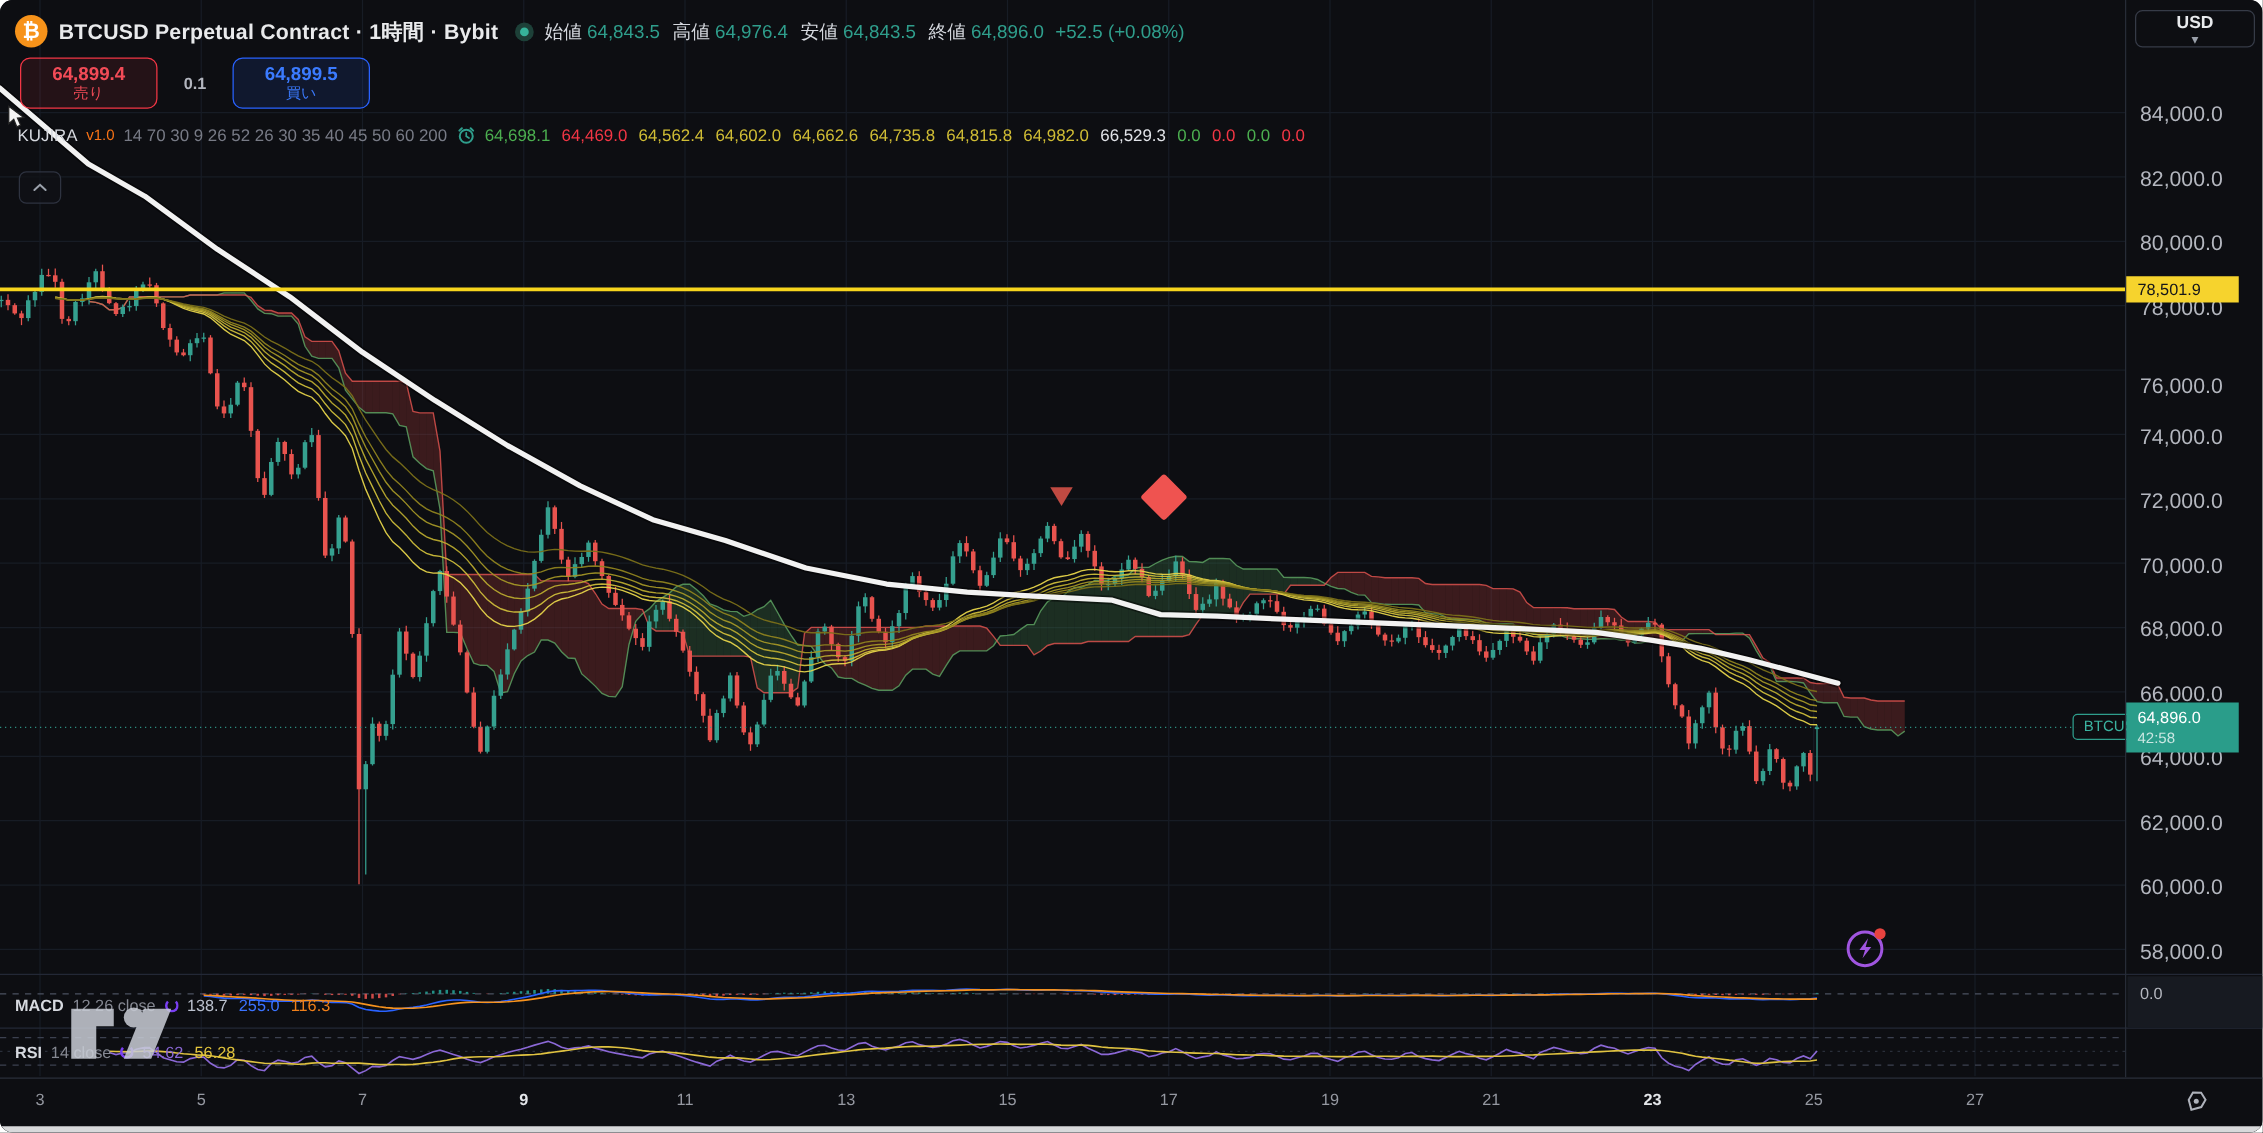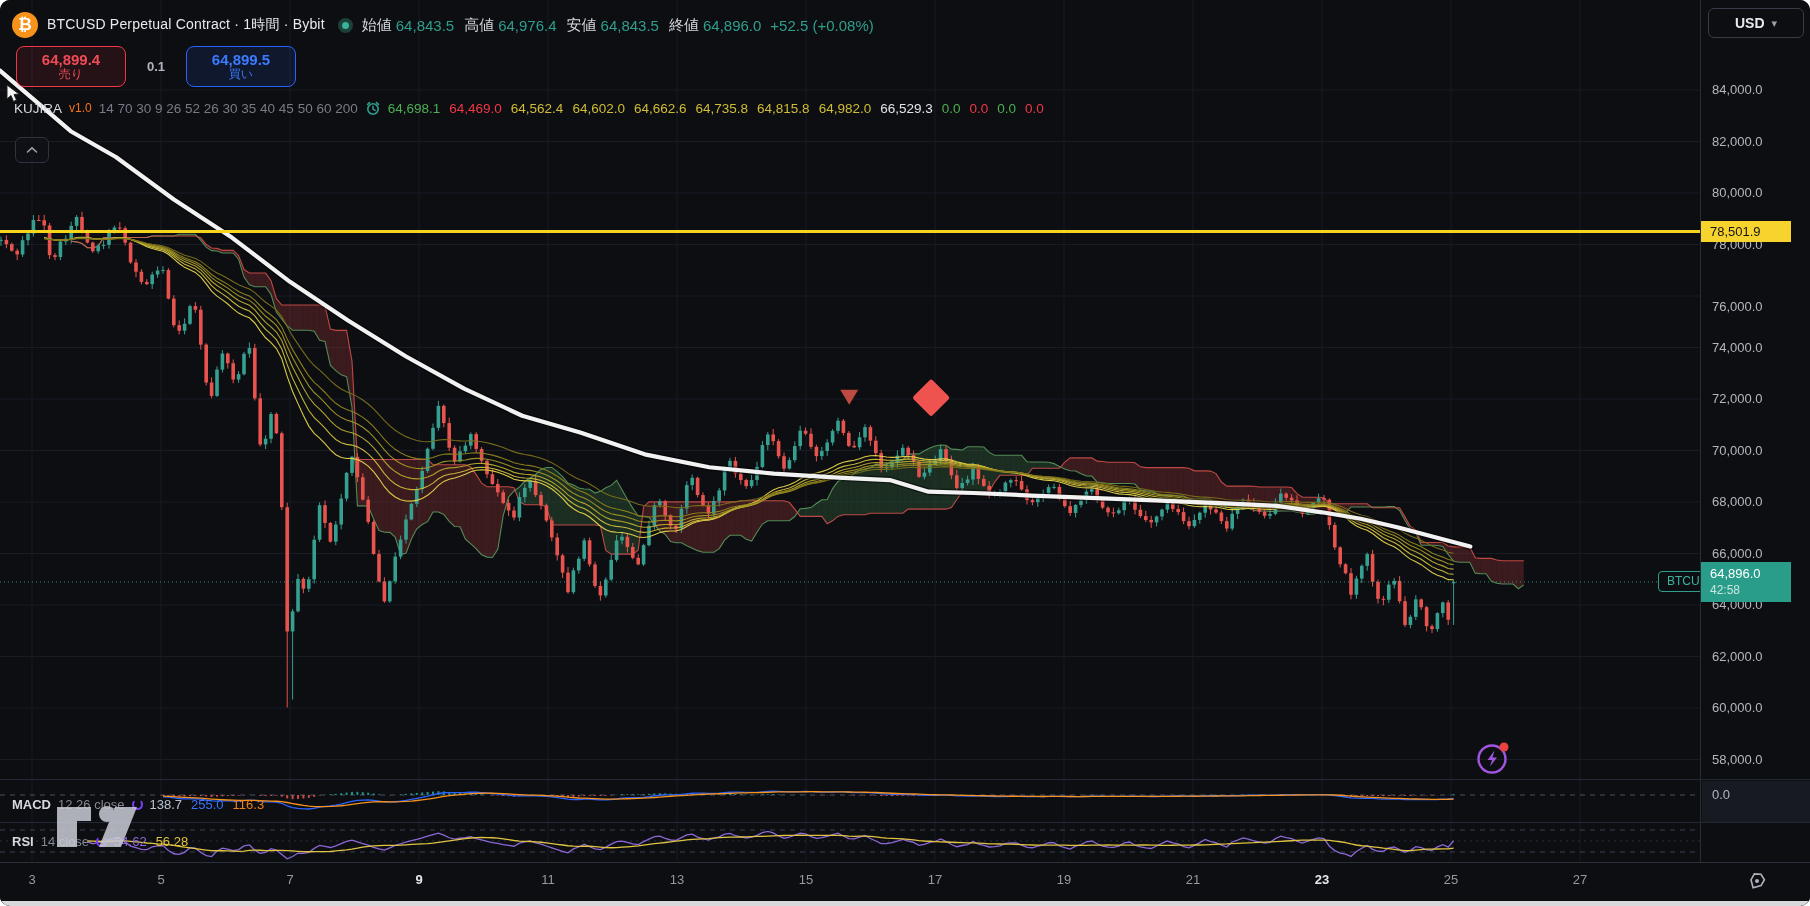--- a/index.html
+++ b/index.html
@@ -6,21 +6,21 @@
   *{box-sizing:border-box;}
   #frame{position:relative;width:1810px;height:906px;background:#0d0e12;border-radius:10px;overflow:hidden;
          font-family:"Liberation Sans",sans-serif;-webkit-font-smoothing:antialiased;}
   #chart-svg{position:absolute;left:0;top:0;}
   .ovl{position:absolute;}
 
   
   #header{left:12px;top:10px;display:flex;align-items:center;gap:9px;height:30px;}
   .btc-icon{width:26px;height:26px;border-radius:50%;background:#f7931a;color:#fff;font-weight:bold;
             display:flex;align-items:center;justify-content:center;font-size:17px;}
-  .sym-title{color:#e9eaec;font-size:14px;font-weight:400;letter-spacing:.2px;}
+  .sym-title{color:#e9eaec;font-size:17px;font-weight:700;letter-spacing:.2px;}
   .live-dot{width:15px;height:15px;border-radius:50%;background:#1d4038;display:flex;align-items:center;justify-content:center;margin-left:4px;}
   .live-dot i{width:7px;height:7px;border-radius:50%;background:#36b39a;}
   #ohlc{display:flex;align-items:center;gap:10px;font-size:15px;}
   .ohlc-lab{color:#d5d8de;}
   .ohlc-val{color:#2f9e8c;margin-left:-6px;}
   .chg{color:#2f9e8c;font-size:15px;}
 
   
   #trade{left:16px;top:46px;display:flex;align-items:center;gap:0;}
   .tbtn{width:110px;height:41px;border-radius:8px;display:flex;flex-direction:column;align-items:center;justify-content:center;line-height:1.15;cursor:pointer;}
@@ -42,24 +42,24 @@
   
   .pane-legend{display:flex;align-items:center;gap:7px;font-size:13px;white-space:nowrap;}
   #macd-legend{left:12px;top:797px;}
   #rsi-legend{left:12px;top:834px;}
   .pl-name{color:#d6d9df;font-weight:600;}
   .pl-params{color:#858892;}
   .loader{width:11px;height:11px;border-radius:50%;border:2px solid #7a3ff2;border-top-color:transparent;display:inline-block;}
 
   
   #paxis{left:1700px;top:0;width:110px;height:862px;border-left:1px solid #272c37;}
-  .ptick{position:absolute;left:11px;color:#b4b7bf;font-size:13px;}
+  .ptick{position:absolute;left:11px;color:#b4b7bf;font-size:17px;}
   #axis-hl{position:absolute;left:1px;top:781px;width:109px;height:41px;background:#171a21;}
   #usd-btn{position:absolute;left:7px;top:8px;width:96px;height:30px;border:1px solid #363b47;border-radius:6px;
-           display:flex;align-items:center;justify-content:space-between;padding:0 26px;cursor:pointer;}
+           display:flex;align-items:center;justify-content:space-between;padding:0 10px;cursor:pointer;flex-direction:column;}
   #usd-btn .usd{color:#e8eaed;font-size:14px;font-weight:700;}
   #usd-btn .chev{color:#9aa0aa;font-size:11px;}
   #ylabel{position:absolute;left:0;top:217px;width:90px;height:21px;background:#f6d32d;color:#15161a;
           font-size:13px;display:flex;align-items:center;padding-left:9px;}
   #plabel{position:absolute;left:0;top:562px;width:90px;height:40px;background:#2a9d8a;color:#fff;
           font-size:13px;display:flex;flex-direction:column;justify-content:center;padding-left:9px;line-height:1.3;}
   #plabel .cd{font-size:12px;color:rgba(255,255,255,.75);}
   #zerolabel{position:absolute;left:11px;top:787px;color:#b4b7bf;font-size:13px;}
 
   

